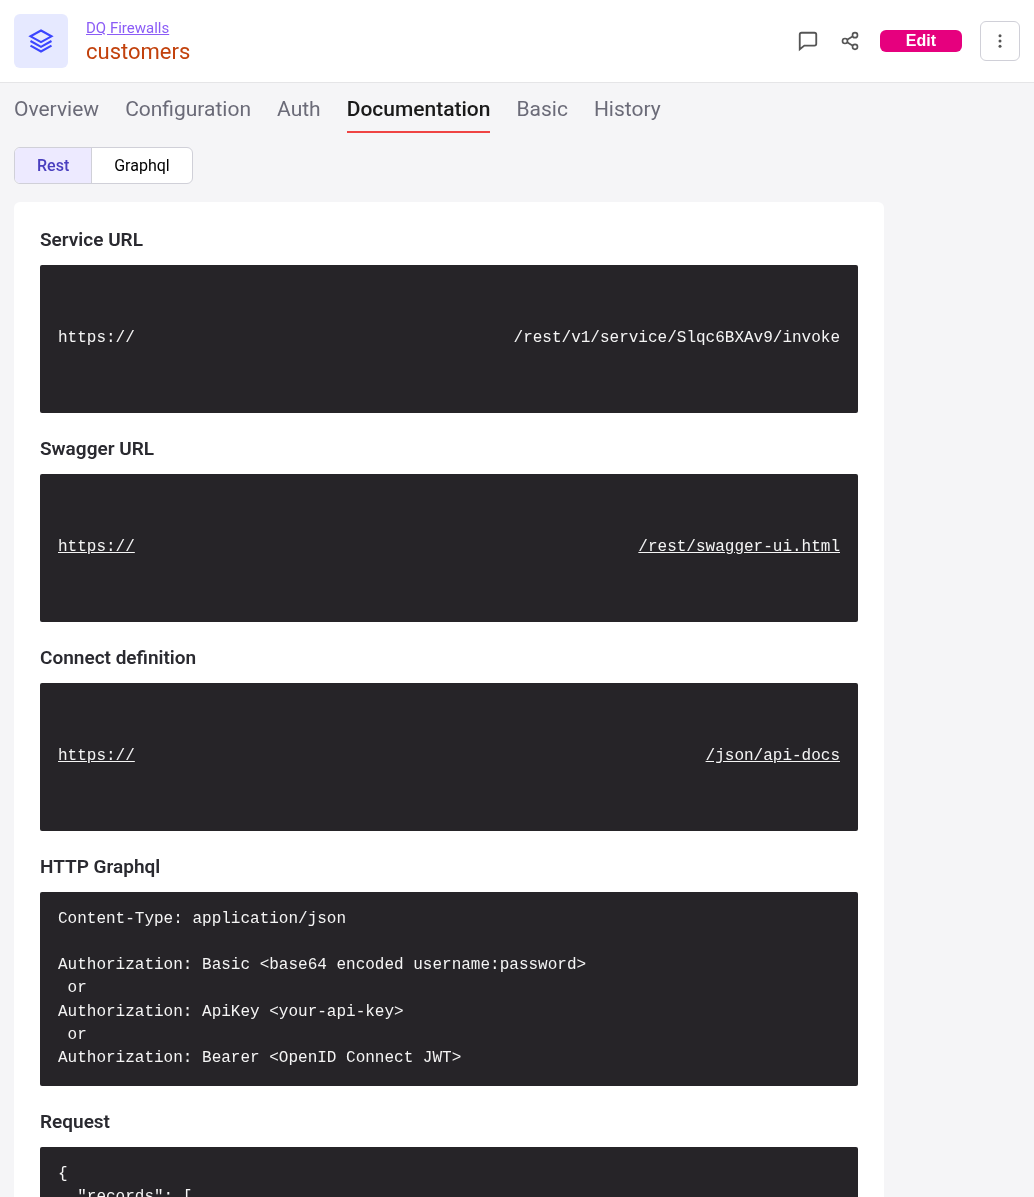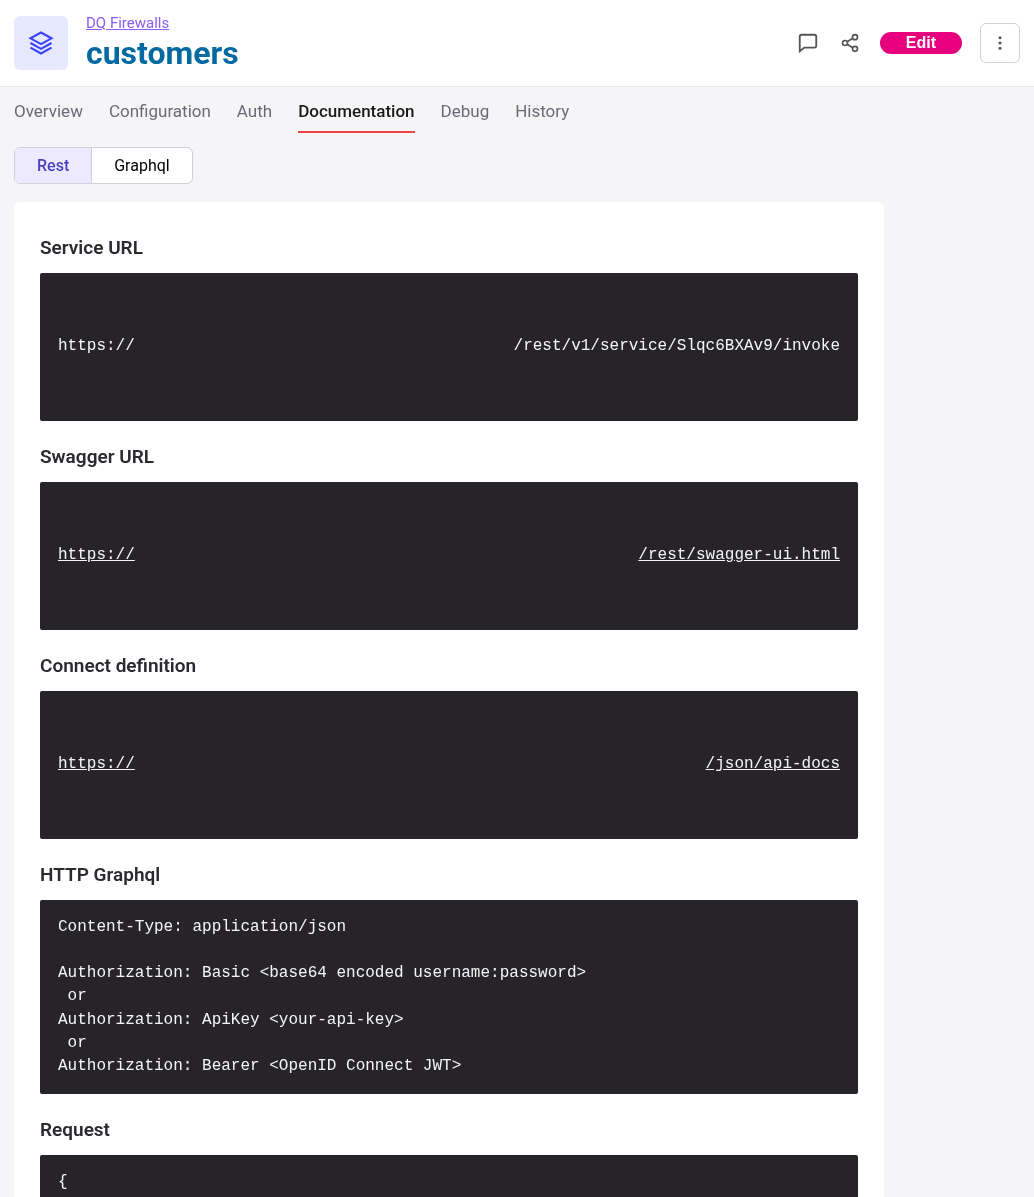--- a/index.html
+++ b/index.html
@@ -30,60 +30,60 @@
   }
   .logo-box svg { width: 28px; height: 28px; }
   .title-block { flex: 1; }
   .breadcrumb {
     font-size: 15px;
     color: #8b5cf6;
     margin-bottom: 2px;
     text-decoration: underline;
   }
   .page-title {
-    font-size: 32px;
-    font-weight: 700;
-    color: #0369a1;
+    font-size: 22px;
+    font-weight: 400;
+    color: #c2410c;
   }
   .header-actions {
     display: flex;
     align-items: center;
     gap: 18px;
   }
   .icon-btn {
     width: 24px; height: 24px;
     display: flex; align-items: center; justify-content: center;
     color: #444;
     cursor: pointer;
   }
   .edit-btn {
     background: #e6007e;
     color: #fff;
     border: none;
     font-size: 16px;
     font-weight: 600;
     padding: 2px 26px;
-    border-radius: 18px;
+    border-radius: 6px;
     cursor: pointer;
   }
   .more-btn {
     width: 40px; height: 40px;
     border: 1px solid #d0d0d8;
     border-radius: 6px;
     background: #fff;
     display: flex; align-items: center; justify-content: center;
     cursor: pointer;
   }
   .tabrow {
     display: flex;
     gap: 26px;
     padding: 14px 14px 0 14px;
   }
   .tab {
-    font-size: 17px;
+    font-size: 21px;
     color: #6b6b78;
     padding-bottom: 10px;
     cursor: pointer;
     border-bottom: 2px solid transparent;
   }
   .tab.active {
     color: #1a1a1a;
     font-weight: 500;
     border-bottom: 2px solid #ef4444;
   }
@@ -114,21 +114,21 @@
     padding: 26px 26px 0 26px;
     width: 870px;
   }
   .section-heading {
     font-size: 19px;
     font-weight: 600;
     color: #2a2a30;
     margin-bottom: 14px;
     margin-top: 24px;
   }
-  .section-heading.first { margin-top: 8px; }
+  .section-heading.first { margin-top: 0; }
   .codeblock {
     background: #262428;
     color: #f5f5f5;
     font-family: "SFMono-Regular", Consolas, "Liberation Mono", Menlo, monospace;
     font-size: 16px;
     line-height: 1.45;
     padding: 16px 18px;
     border-radius: 2px;
     white-space: pre;
     overflow: hidden;
@@ -185,21 +185,21 @@
         </svg>
     </div>
   </div>
 </div>
 
 <div class="tabrow">
   <div class="tab">Overview</div>
   <div class="tab">Configuration</div>
   <div class="tab">Auth</div>
   <div class="tab active">Documentation</div>
-  <div class="tab">Debug</div>
+  <div class="tab">Basic</div>
   <div class="tab">History</div>
 </div>
 
 <div class="subtabs">
   <div class="subtab active">Rest</div>
   <div class="subtab">Graphql</div>
 </div>
 
 <div class="card">
 

